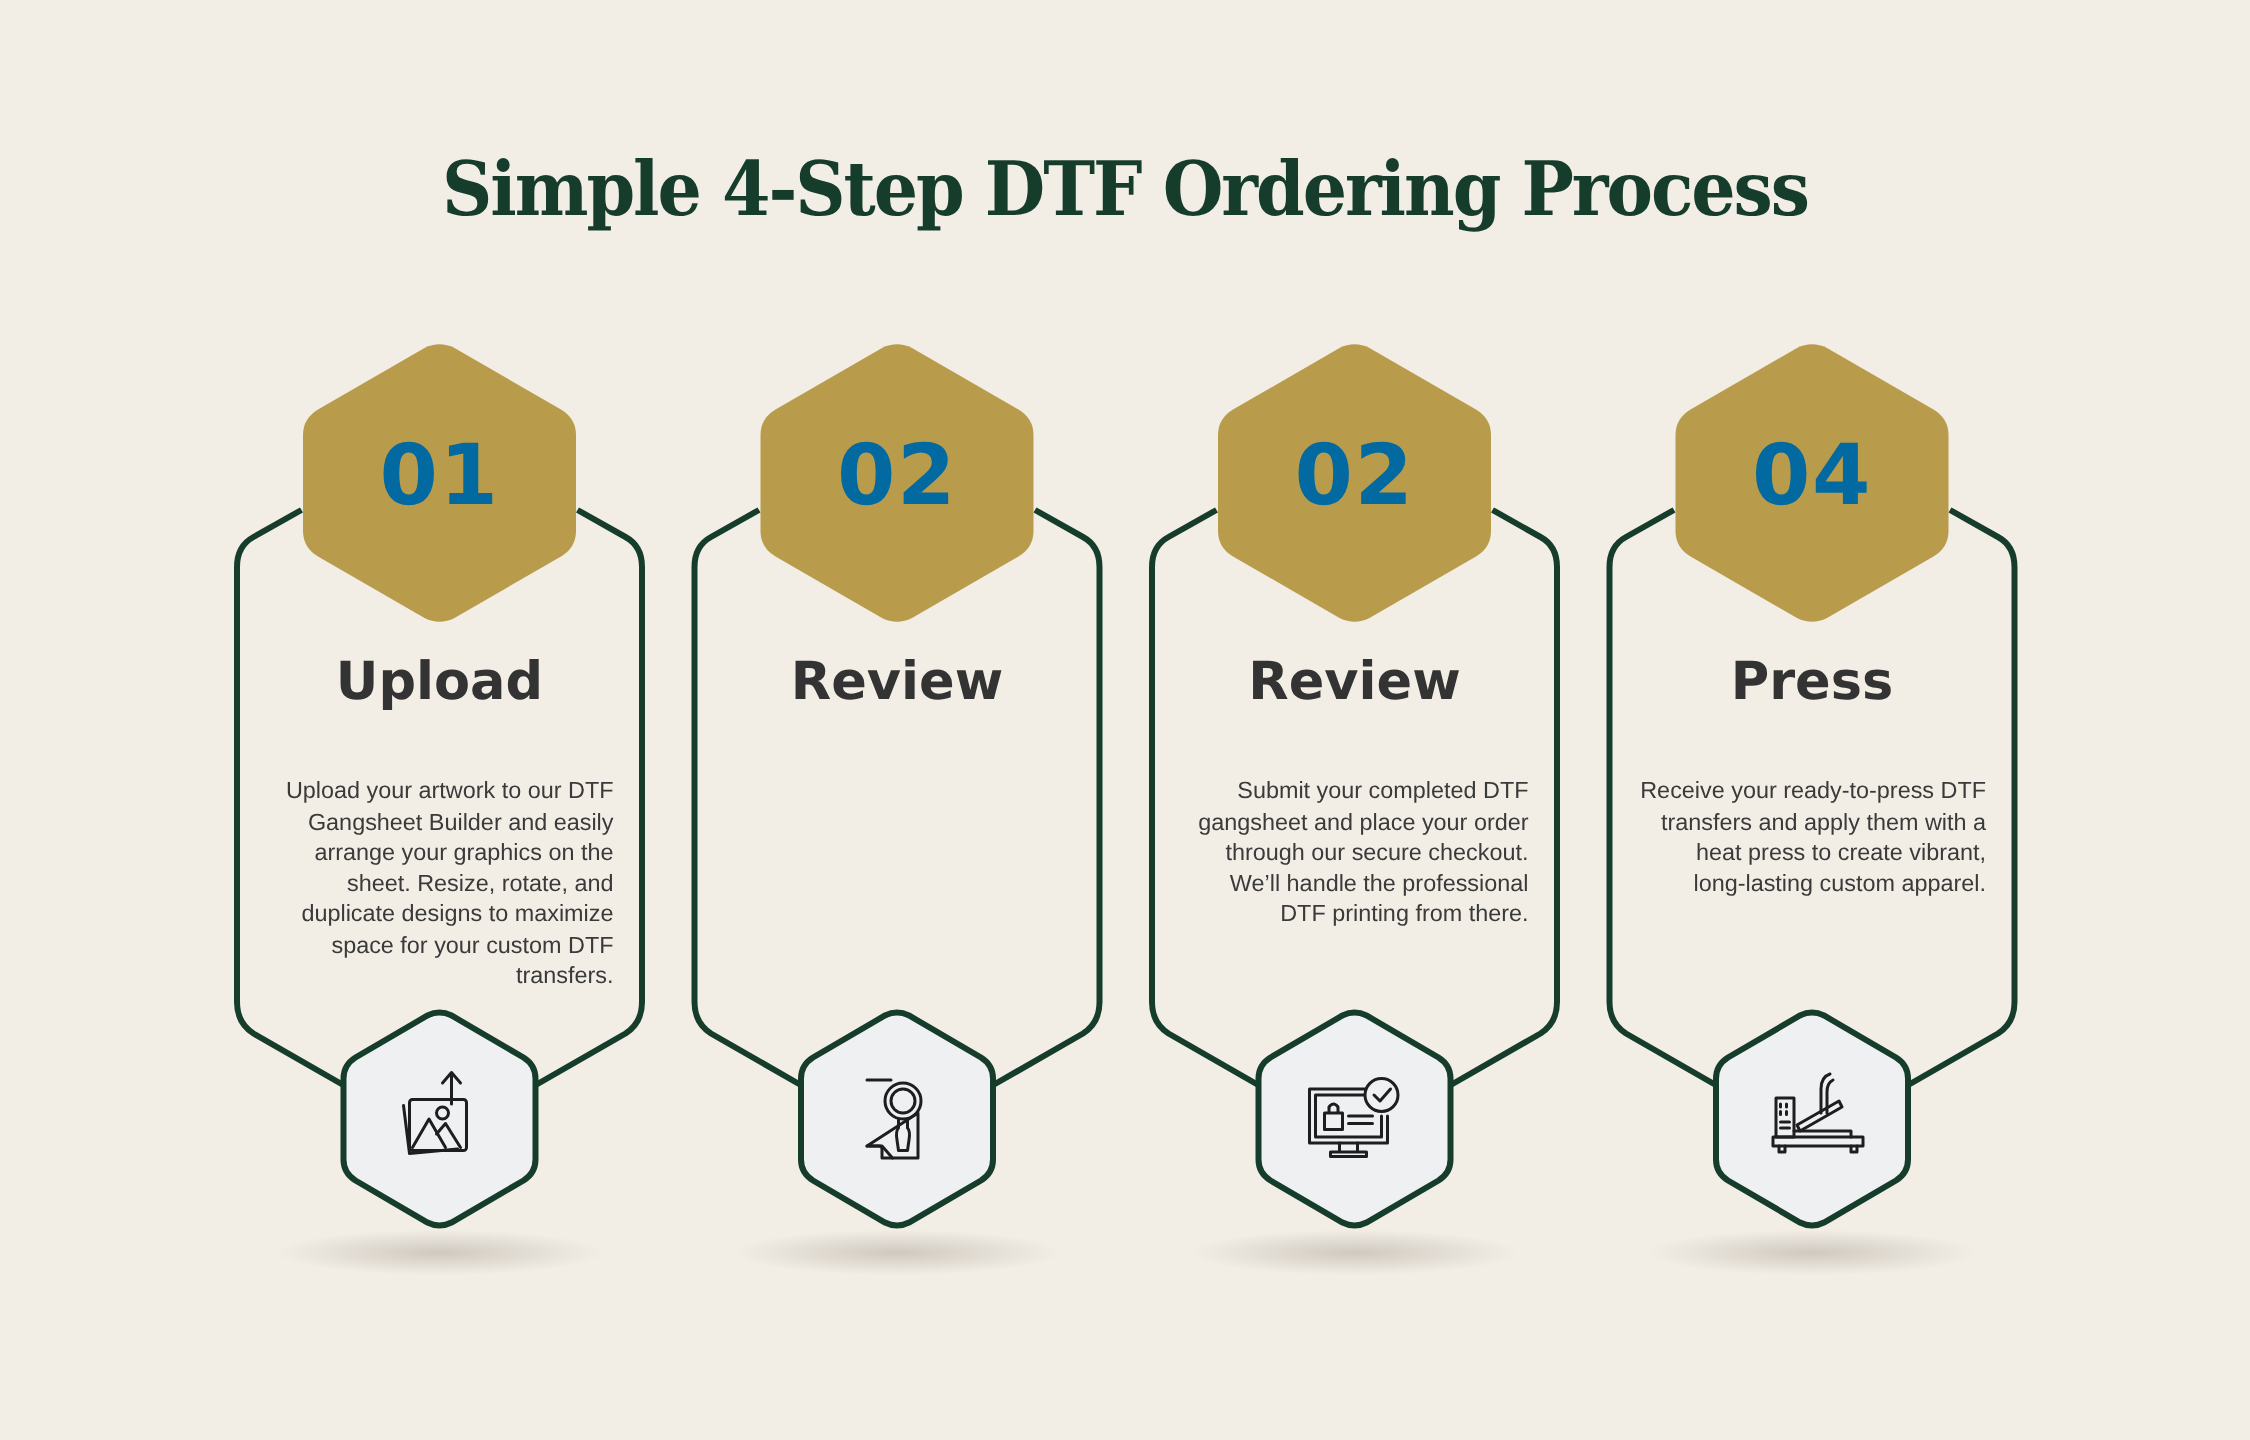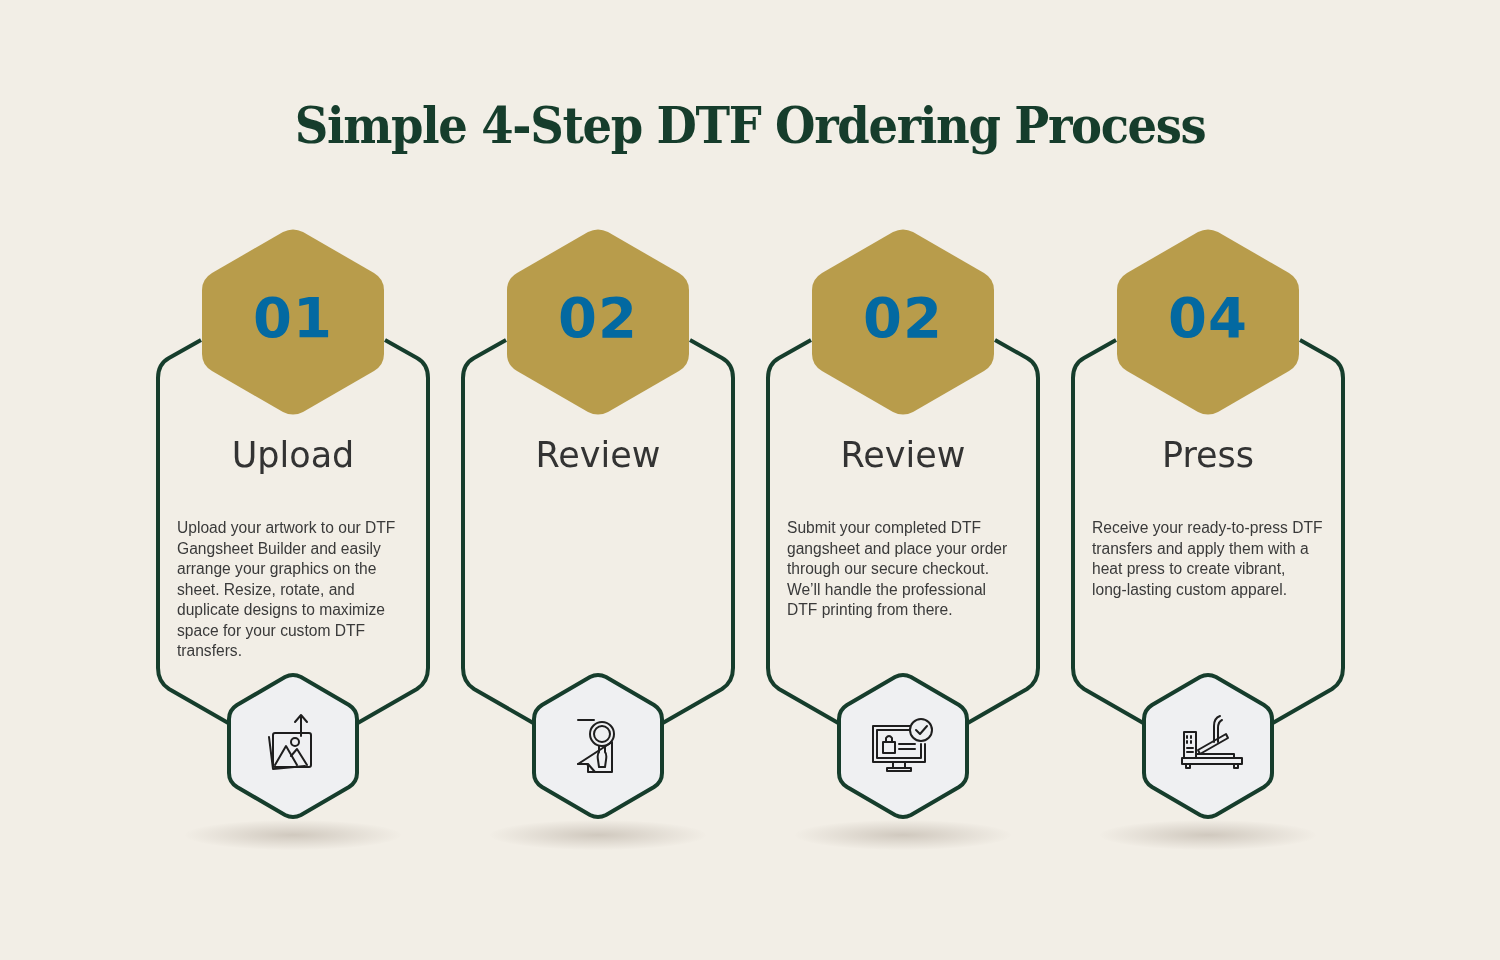--- a/index.html
+++ b/index.html
@@ -27,26 +27,26 @@
   .num {
     position: absolute; left: 0; width: 276px; top: 286px;
     text-align: center; color: #0369a1;
     font-family: "DejaVu Sans", sans-serif; font-weight: bold;
     font-size: 56px; line-height: 1; letter-spacing: 1px;
   }
   .step .num { top: 62px; }
   .step-title {
     position: absolute; left: 0; width: 276px; top: 210px;
     text-align: center; color: #333333;
-    font-family: "DejaVu Sans", sans-serif; font-weight: normal;
+    font-family: "DejaVu Sans", sans-serif; font-weight: bold;
     font-size: 35px; line-height: 1; margin: 0;
   }
   .step-desc {
     position: absolute; left: 22px; width: 232px; top: 290px;
-    text-align: left; color: #3a3a3a;
+    text-align: right; color: #3a3a3a;
     font-family: "Liberation Sans", sans-serif;
     font-size: 15.6px; line-height: 20.5px; margin: 0;
   }
   .icon-wrap {
     position: absolute; left: 98px; top: 478px; width: 80px; height: 80px;
   }
   .shadow {
     position: absolute; left: 30px; width: 216px; top: 592px; height: 30px;
     border-radius: 50%;
     background: radial-gradient(ellipse at center, rgba(180,170,158,0.55) 0%, rgba(200,192,182,0.3) 45%, rgba(242,238,230,0) 72%);

